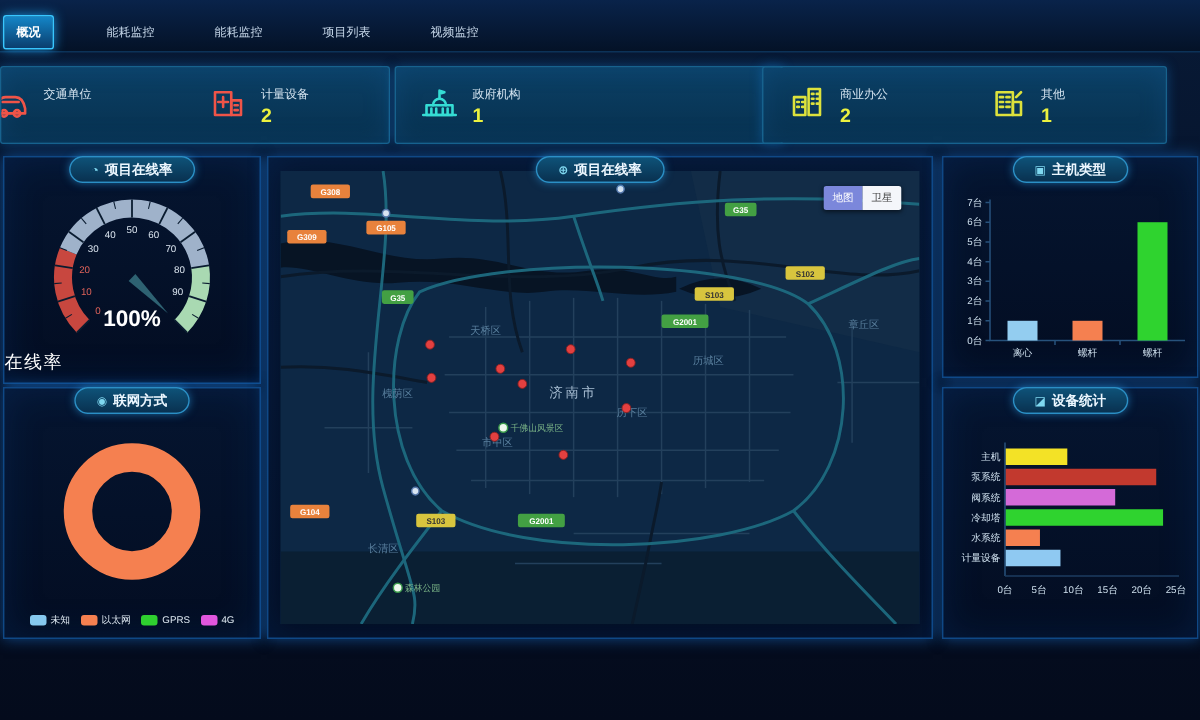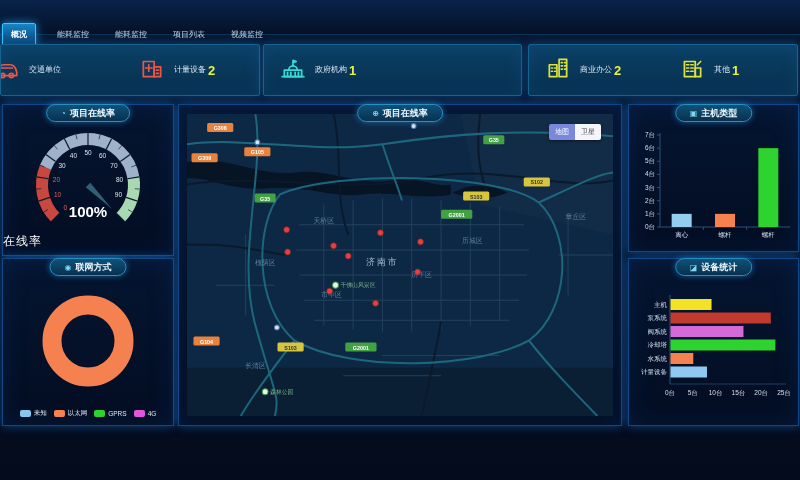--- a/index.html
+++ b/index.html
@@ -5,42 +5,42 @@
   html,body{margin:0;padding:0}
   body{
     width:800px;height:480px;overflow:hidden;position:relative;
     background:linear-gradient(180deg,#081a36 0%,#051026 55%,#040b1c 100%);
     font-family:"Liberation Sans","DejaVu Sans",sans-serif;color:#dfe9f4;
   }
   svg{font-family:inherit}
   
   .navbar{position:absolute;top:0;left:0;width:800px;height:34px;
     background:linear-gradient(180deg,#09234a,#041227);border-bottom:1px solid #0c3258}
-  .tabs{position:absolute;left:2px;top:17px;height:34px;display:flex;align-items:center;gap:16px}
+  .tabs{position:absolute;left:2px;top:4px;height:34px;display:flex;align-items:center;gap:30px}
   .tab{font-size:8px;color:#c7d8ea;padding:3px 5px;cursor:pointer;white-space:nowrap}
   .tab.active{background:linear-gradient(180deg,#1486c8,#0a3e6e);border:1px solid #37c6ff;
     border-radius:2px;box-shadow:0 0 8px #1a90d8;color:#fff;font-weight:bold;padding:5px 8px}
   .title-box{position:absolute;left:50%;top:0;transform:translateX(-50%);
     width:240px;height:29px;line-height:29px;text-align:center;
     font-size:12px;font-weight:bold;letter-spacing:1px;color:#eef6ff;
     background:linear-gradient(180deg,#0b3162,#061a38);
     border:1px solid #2d6cac;border-top:none;
     box-shadow:0 2px 8px rgba(20,100,200,.5), inset 0 0 12px rgba(40,120,220,.35);
     clip-path:polygon(0 0,100% 0,97% 100%,3% 100%)}
   
   .stat-card{position:absolute;top:44px;height:50px;display:flex;align-items:center;overflow:hidden;
     background:linear-gradient(180deg,#0b4066,#07304e);
     border:1px solid #17628e;border-radius:2px;
     box-shadow:0 0 8px rgba(20,120,200,.45), inset 0 0 16px rgba(20,90,150,.3)}
   #card-0{left:0;width:258px}
   #card-1{left:263px;width:257px}
-  #card-2{left:528px;width:268px}
+  #card-2{left:508px;width:268px}
   .stat-item{width:50%;display:flex;align-items:center;gap:9px;padding-left:16px;box-sizing:border-box}
   .stat-item.cut{padding-left:0;margin-left:-7px}
-  .stat-text{display:flex;flex-direction:row;gap:2px}
+  .stat-text{display:flex;flex-direction:column;gap:2px}
   .stat-label{font-size:8px;color:#d7e6f2}
   .stat-count{font-size:13px;font-weight:bold;min-height:13px;line-height:13px}
   
   .panel{position:absolute;background:linear-gradient(180deg,#051530,#030d22);
     border:1px solid #0f4886;
     box-shadow:0 0 9px rgba(26,118,214,.55), inset 0 0 24px rgba(12,60,130,.28)}
   .pill{position:absolute;top:-1px;left:50%;transform:translateX(-50%);z-index:5;
     height:16px;padding:0 14px;display:flex;align-items:center;gap:4px;
     background:linear-gradient(180deg,#0e5278,#093150);
     border:1px solid #2b8fc5;border-radius:9px;

